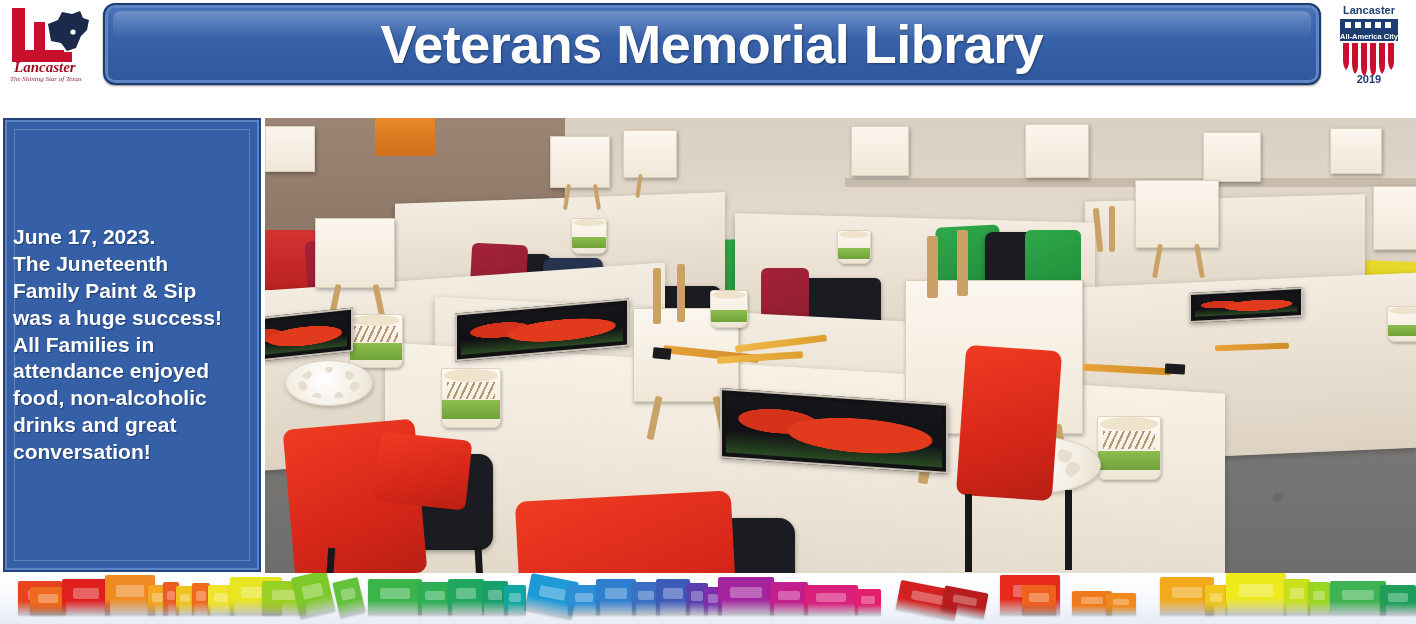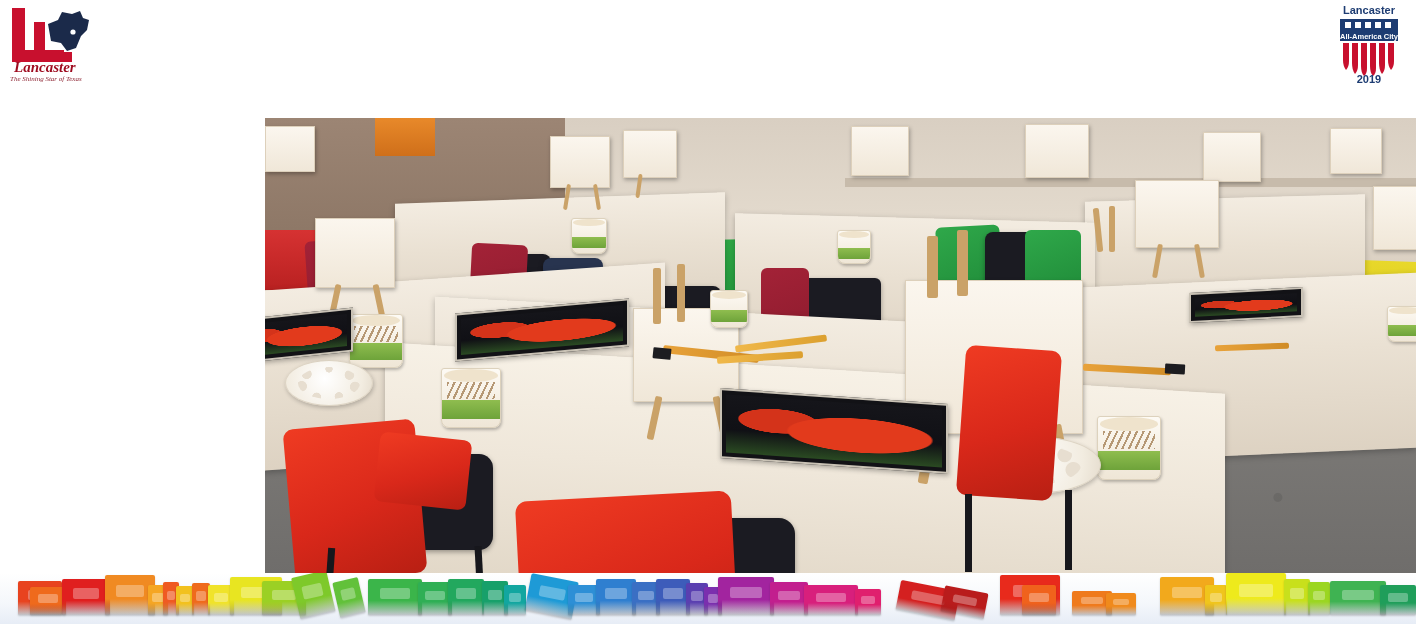--- a/index.html
+++ b/index.html
@@ -308,20 +308,23 @@
         <rect x="30" y="50" width="38" height="10" fill="#c8102e"></rect>
 
         <path d="M44 22 l10 -4 l4 -8 l10 2 l8 -3 l3 7 l6 2 l-2 10 l-6 6 l-5 12 l-9 3 l-6 -8 l-10 -2 z" fill="#1b2a4a"></path>
         <circle cx="69" cy="30" r="2.6" fill="#ffffff"></circle>
 
         <text x="10" y="70" font-family="Liberation Serif, serif" font-size="15" font-style="italic" font-weight="bold" fill="#9e0b1f">Lancaster</text>
         <text x="6" y="79" font-family="Liberation Serif, serif" font-size="7" font-style="italic" fill="#8c2230">The Shining Star of Texas</text>
       </svg>
     </div>
 
+    <div class="title-plate">
+      <span class="title-text">Veterans Memorial Library</span>
+    </div>
 
     <div class="aac-badge">
       <svg viewBox="0 0 86 84" width="86" height="84" aria-hidden="true">
         <text x="43" y="13" text-anchor="middle" font-family="Liberation Sans, sans-serif" font-size="11" font-weight="bold" fill="#1d3c72">Lancaster</text>
 
         <path d="M14 18 h58 v12 h-58 z" fill="#1d3c72"></path>
         <g fill="#ffffff">
           <rect x="19" y="21" width="6" height="6"></rect>
           <rect x="29" y="21" width="6" height="6"></rect>
           <rect x="39" y="21" width="6" height="6"></rect>
@@ -340,20 +343,32 @@
           <path d="M62 42 h6 v18 q0 6 -3 9 q-3 -4 -3 -10 z"></path>
         </g>
         <text x="43" y="82" text-anchor="middle" font-family="Liberation Sans, sans-serif" font-size="11" font-weight="bold" fill="#1d3c72">2019</text>
       </svg>
     </div>
   </div>
 
 
   <div class="body-area">
 
+    <div class="caption-panel">
+      <div class="caption-inner"></div>
+      <div class="caption-text">June 17, 2023.
+The Juneteenth
+Family Paint &amp; Sip
+was a huge success!
+All Families in
+attendance enjoyed
+food, non-alcoholic
+drinks and great
+conversation!</div>
+    </div>
 
     <div class="photo">
 
       <div class="ph wall-back"></div>
       <div class="ph wall-dark"></div>
       <div class="ph wall-trim"></div>
       <div class="ph outlet"></div>
       <div class="ph tc-orange"></div>
       <div class="ph floor"></div>
 

